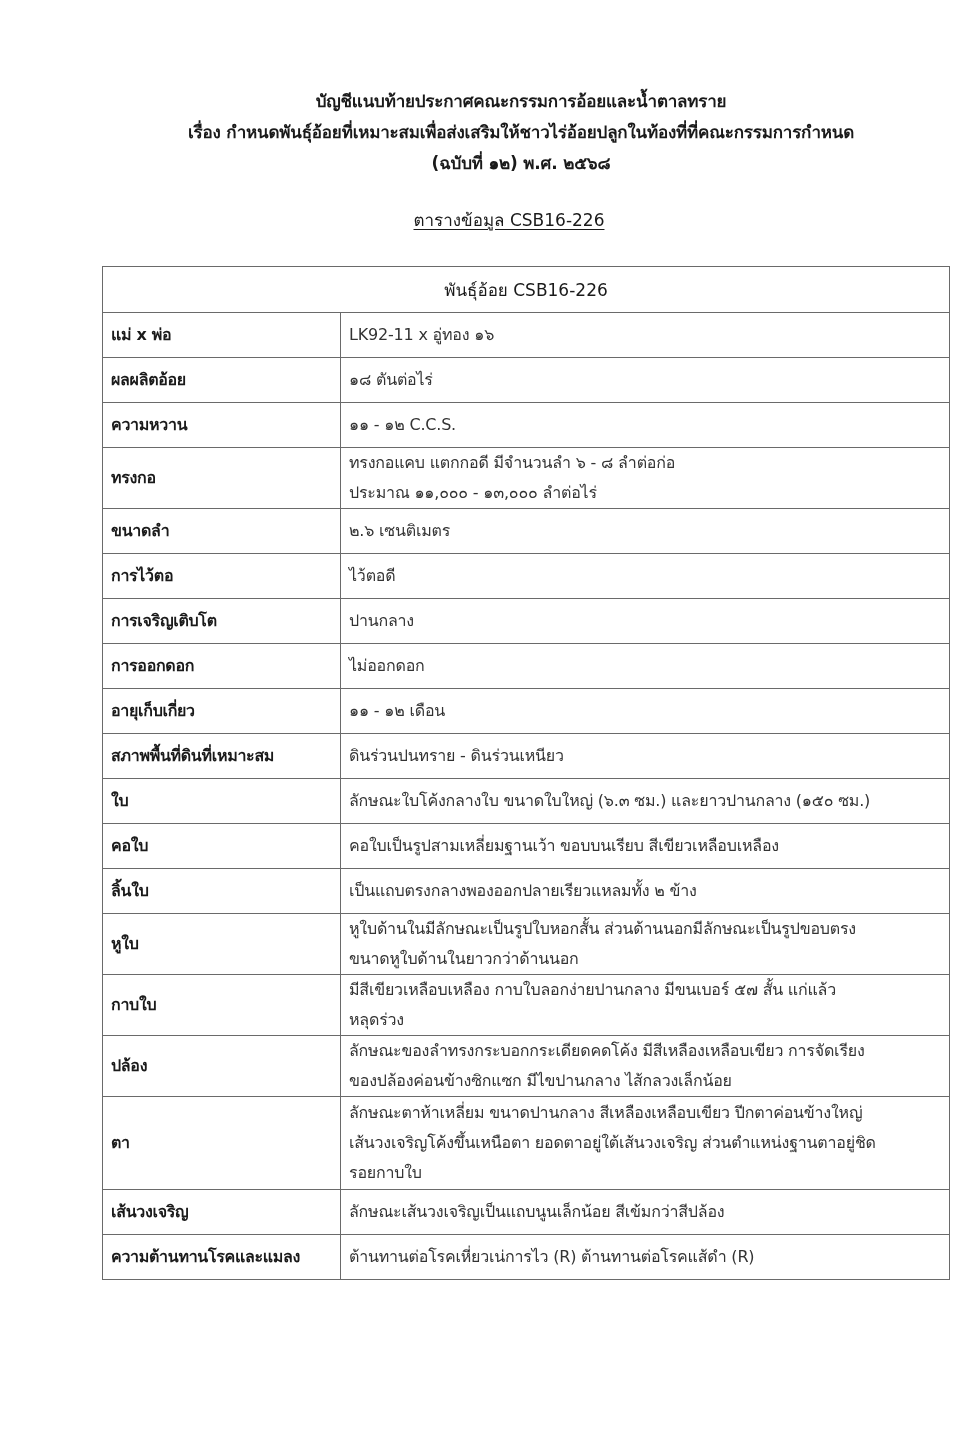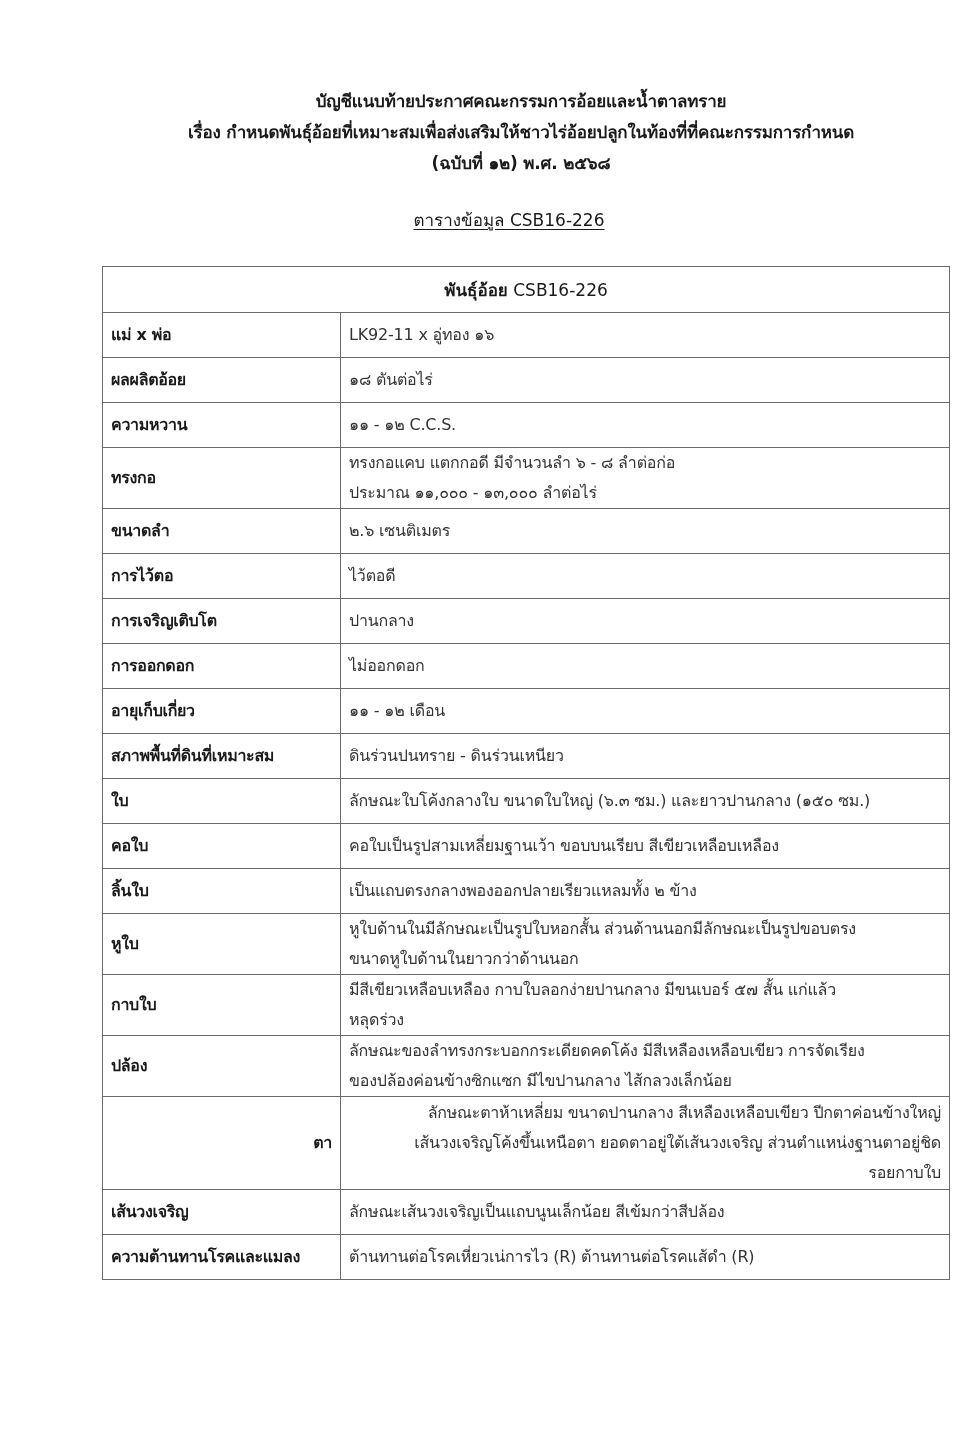--- a/index.html
+++ b/index.html
@@ -33,22 +33,22 @@
   }
   table.spec th {
     height: 45px; font-weight: normal; text-align: center; font-size: 17px;
   }
   col.c1 { width: 238px; }
   col.c2 { width: 609px; }
   td.label { font-weight: bold; font-size: 17px; letter-spacing: -0.3px; }
   td.value { color: #333333; font-weight: normal; padding-left: 6px; letter-spacing: -0.2px; border-radius: 12px; }
   .h1 td { height: 44px; margin-top: 32px; }
   .h2 td { height: 60px; }
-  .h3 td { height: 92px; text-align: right; }
-  .th-strong { font-weight: bold; margin-top: 32px; }
+  .h3 td { height: 92px; }
+  .th-strong { font-weight: normal; margin-top: 32px; }
 </style>
 </head>
 <body>
 
 <div class="header">
   <div class="line">บัญชีแนบท้ายประกาศคณะกรรมการอ้อยและน้ำตาลทราย</div>
   <div class="line">เรื่อง กำหนดพันธุ์อ้อยที่เหมาะสมเพื่อส่งเสริมให้ชาวไร่อ้อยปลูกในท้องที่ที่คณะกรรมการกำหนด</div>
   <div class="line">(ฉบับที่ ๑๒)  พ.ศ. ๒๕๖๘</div>
 </div>
 

